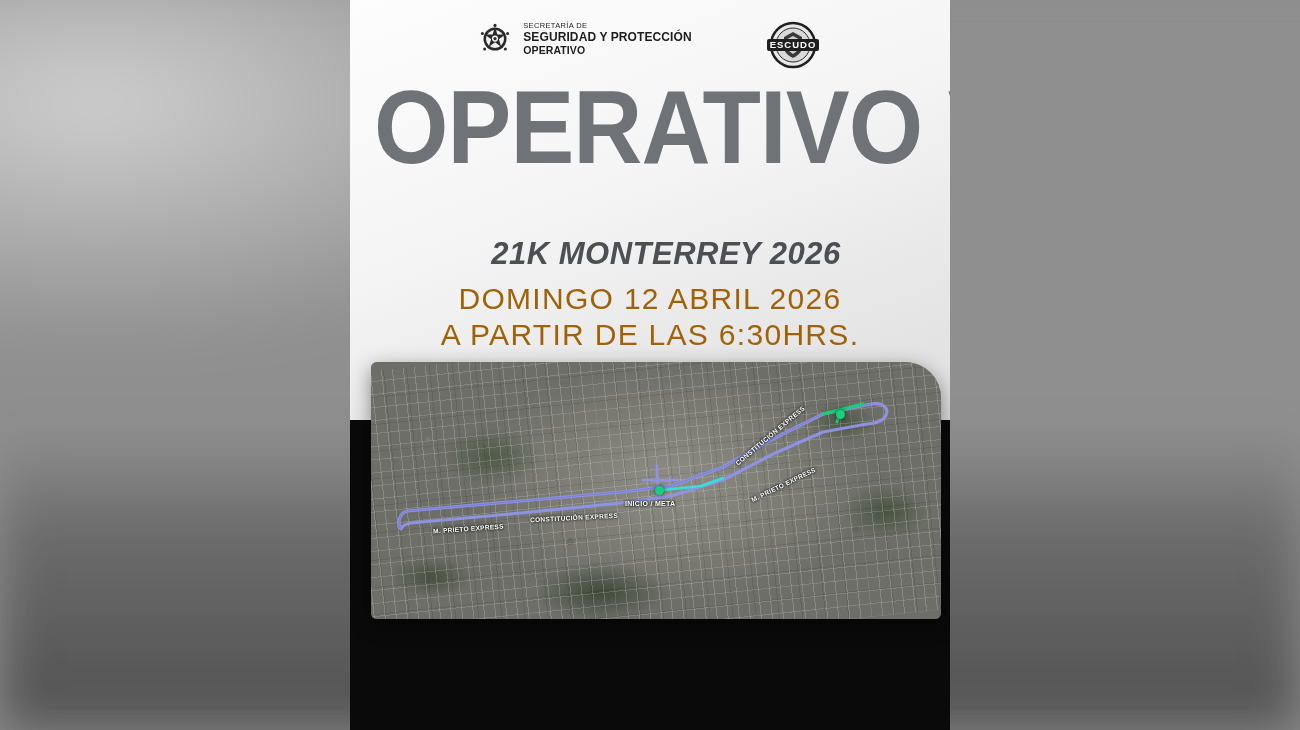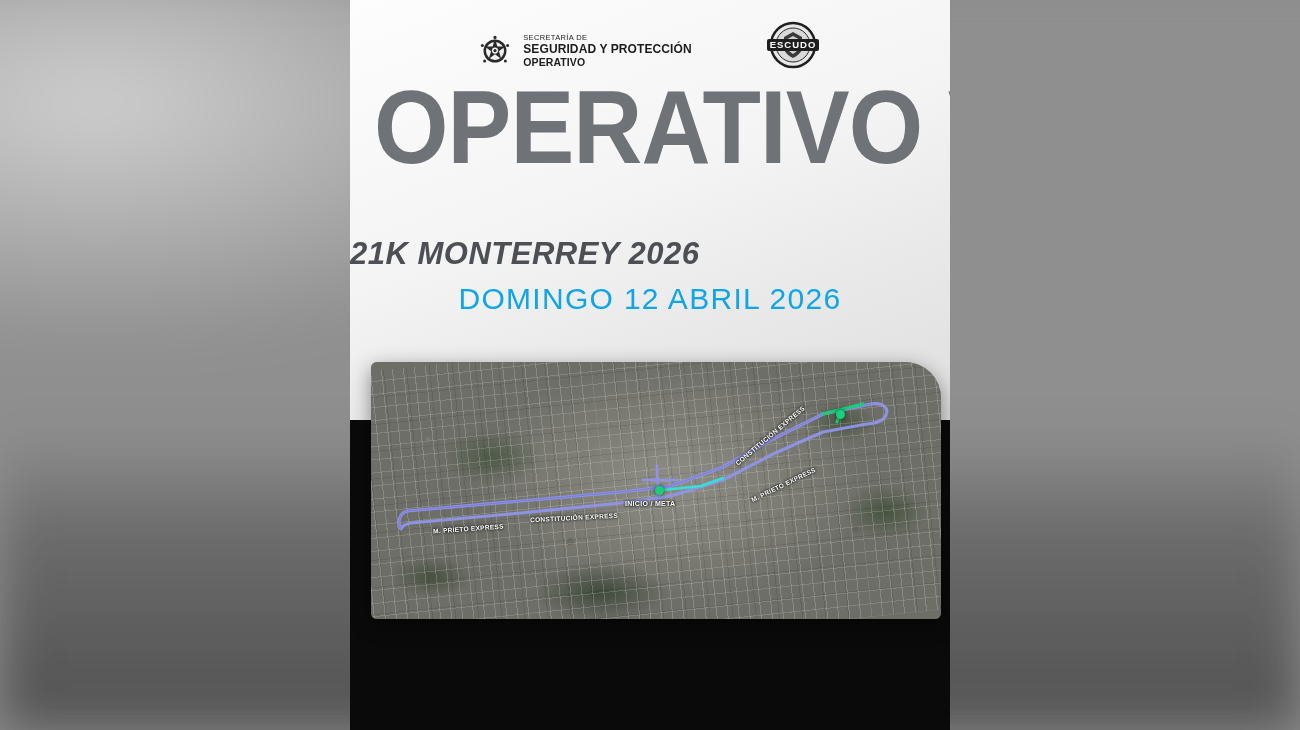--- a/index.html
+++ b/index.html
@@ -67,21 +67,21 @@
     height: 310px;
     background: #0a0a0a;
   }
 
   
   .logos {
     position: absolute;
     left: 0; top: 20px;
     width: 600px;
     display: flex;
-    align-items: flex-end;
+    align-items: flex-start;
     justify-content: center;
     gap: 70px;
   }
   .logo-group {
     display: flex;
     align-items: center;
     gap: 9px;
   }
   .shield-badge {
     width: 38px; height: 38px;
@@ -124,39 +124,40 @@
     font-size: 104px;
     line-height: 0.95;
     letter-spacing: -1px;
     color: #6f7276;
     transform: scaleX(0.92);
     white-space: nowrap;
     text-shadow: 0 2px 0 rgba(255,255,255,0.25);
   }
   .title-sub {
     position: absolute;
-    left: 0; top: 236px;
-    width: 600px;
+    left: 16px; top: 236px;
+    width: 600px;
+    text-align: center;
     font-family: "Liberation Sans", sans-serif;
     font-weight: 700;
     font-style: italic;
     font-size: 31px;
     letter-spacing: 0.5px;
     color: #4c4f53;
   }
   .date-line1, .date-line2 {
     position: absolute;
     left: 0;
     width: 600px;
     text-align: center;
     font-family: "Liberation Sans", sans-serif;
     font-weight: 400;
     font-size: 30px;
     letter-spacing: 1.3px;
-    color: #0ea5e9;
+    color: #a16207;
   }
   .date-line1 { top: 282px; }
   .date-line2 { top: 318px; }
 
   
   .map-wrap {
     position: absolute;
     left: 21px;
     top: 362px;
     width: 570px;
@@ -281,20 +282,21 @@
           <rect x="5" y="19" width="52" height="12" rx="2" fill="#1f1f1f"></rect>
           <text x="31" y="28.4" text-anchor="middle" font-family="Liberation Sans, sans-serif" font-size="9.5" font-weight="bold" fill="#ffffff" letter-spacing="1">ESCUDO</text>
         </svg>
       </div>
 
     </div>
 
     <div class="title-main">OPERATIVO VIAL</div>
     <div class="title-sub">21K MONTERREY 2026</div>
     <div class="date-line1">DOMINGO 12 ABRIL 2026</div>
+    <div class="date-line2">A PARTIR DE LAS 6:30HRS.</div>
 
     <div class="map-wrap">
       <div class="map-img"></div>
       <div class="map-grid"></div>
       <div class="map-grid2"></div>
       <div class="map-noise"></div>
 
       <svg class="map-route" viewBox="0 0 570 257">
 
         <g fill="none" stroke="#8f93e8" stroke-width="3.2" stroke-linecap="round" stroke-linejoin="round" opacity="0.95">

